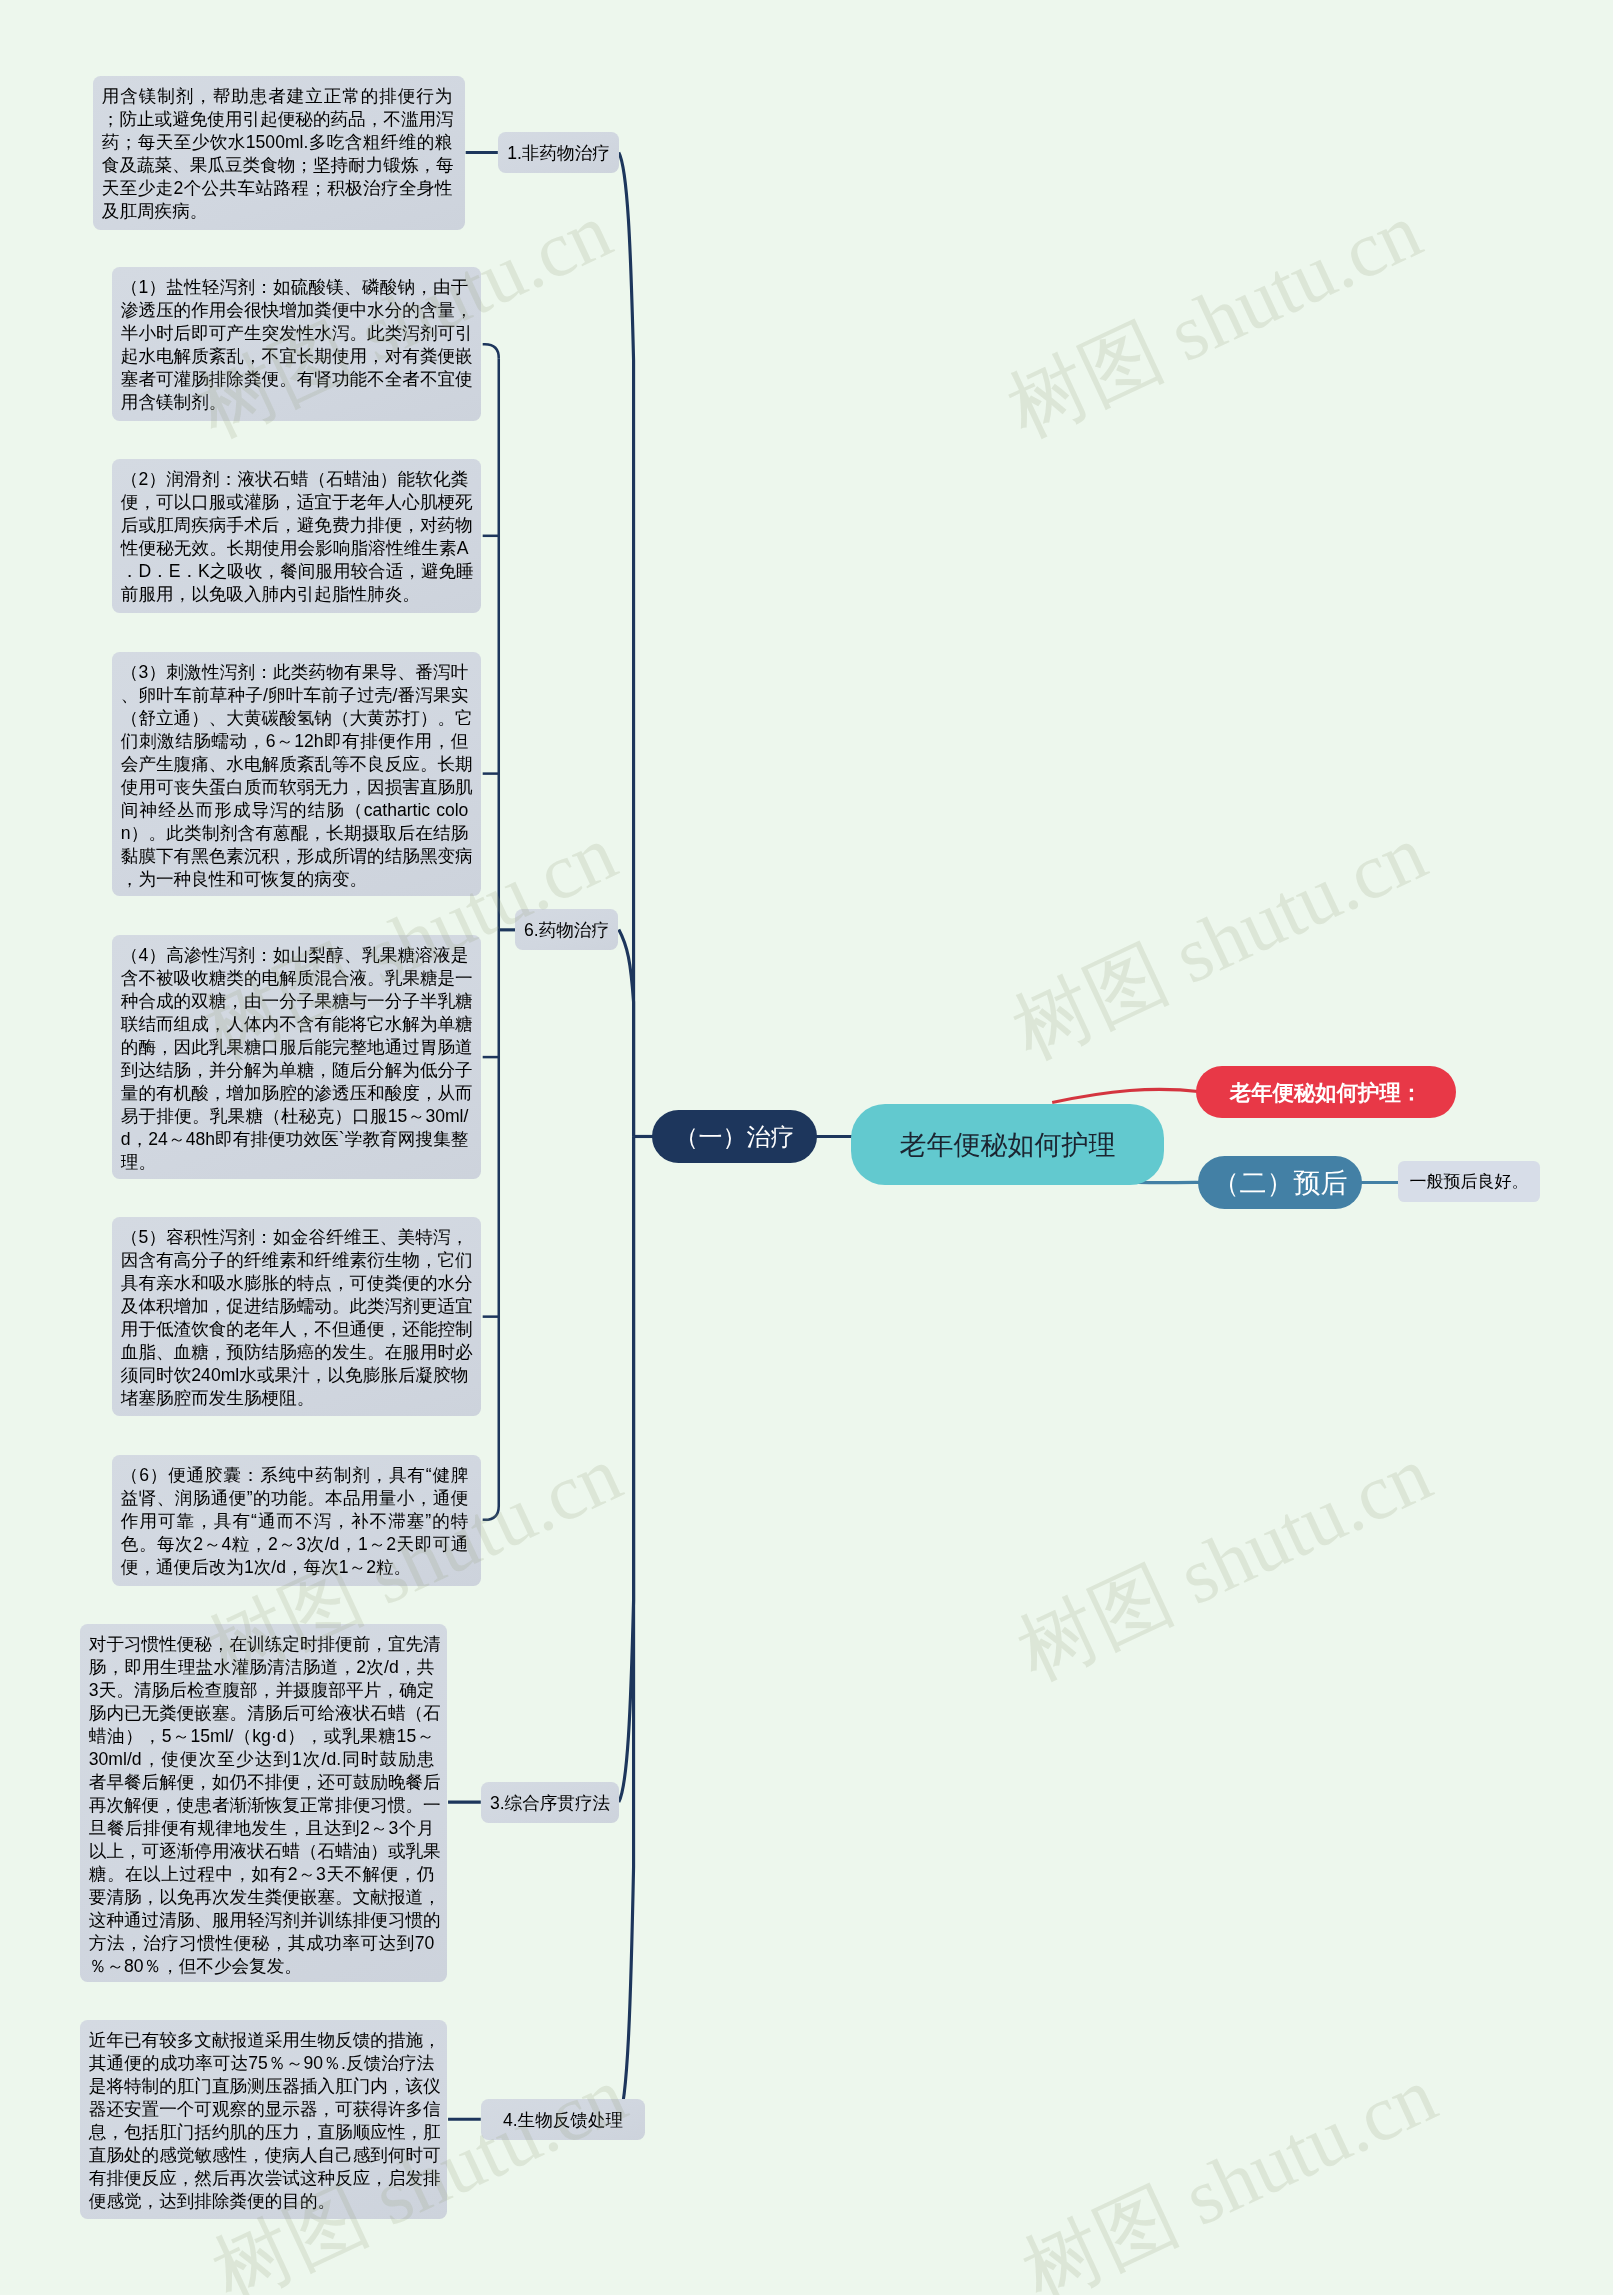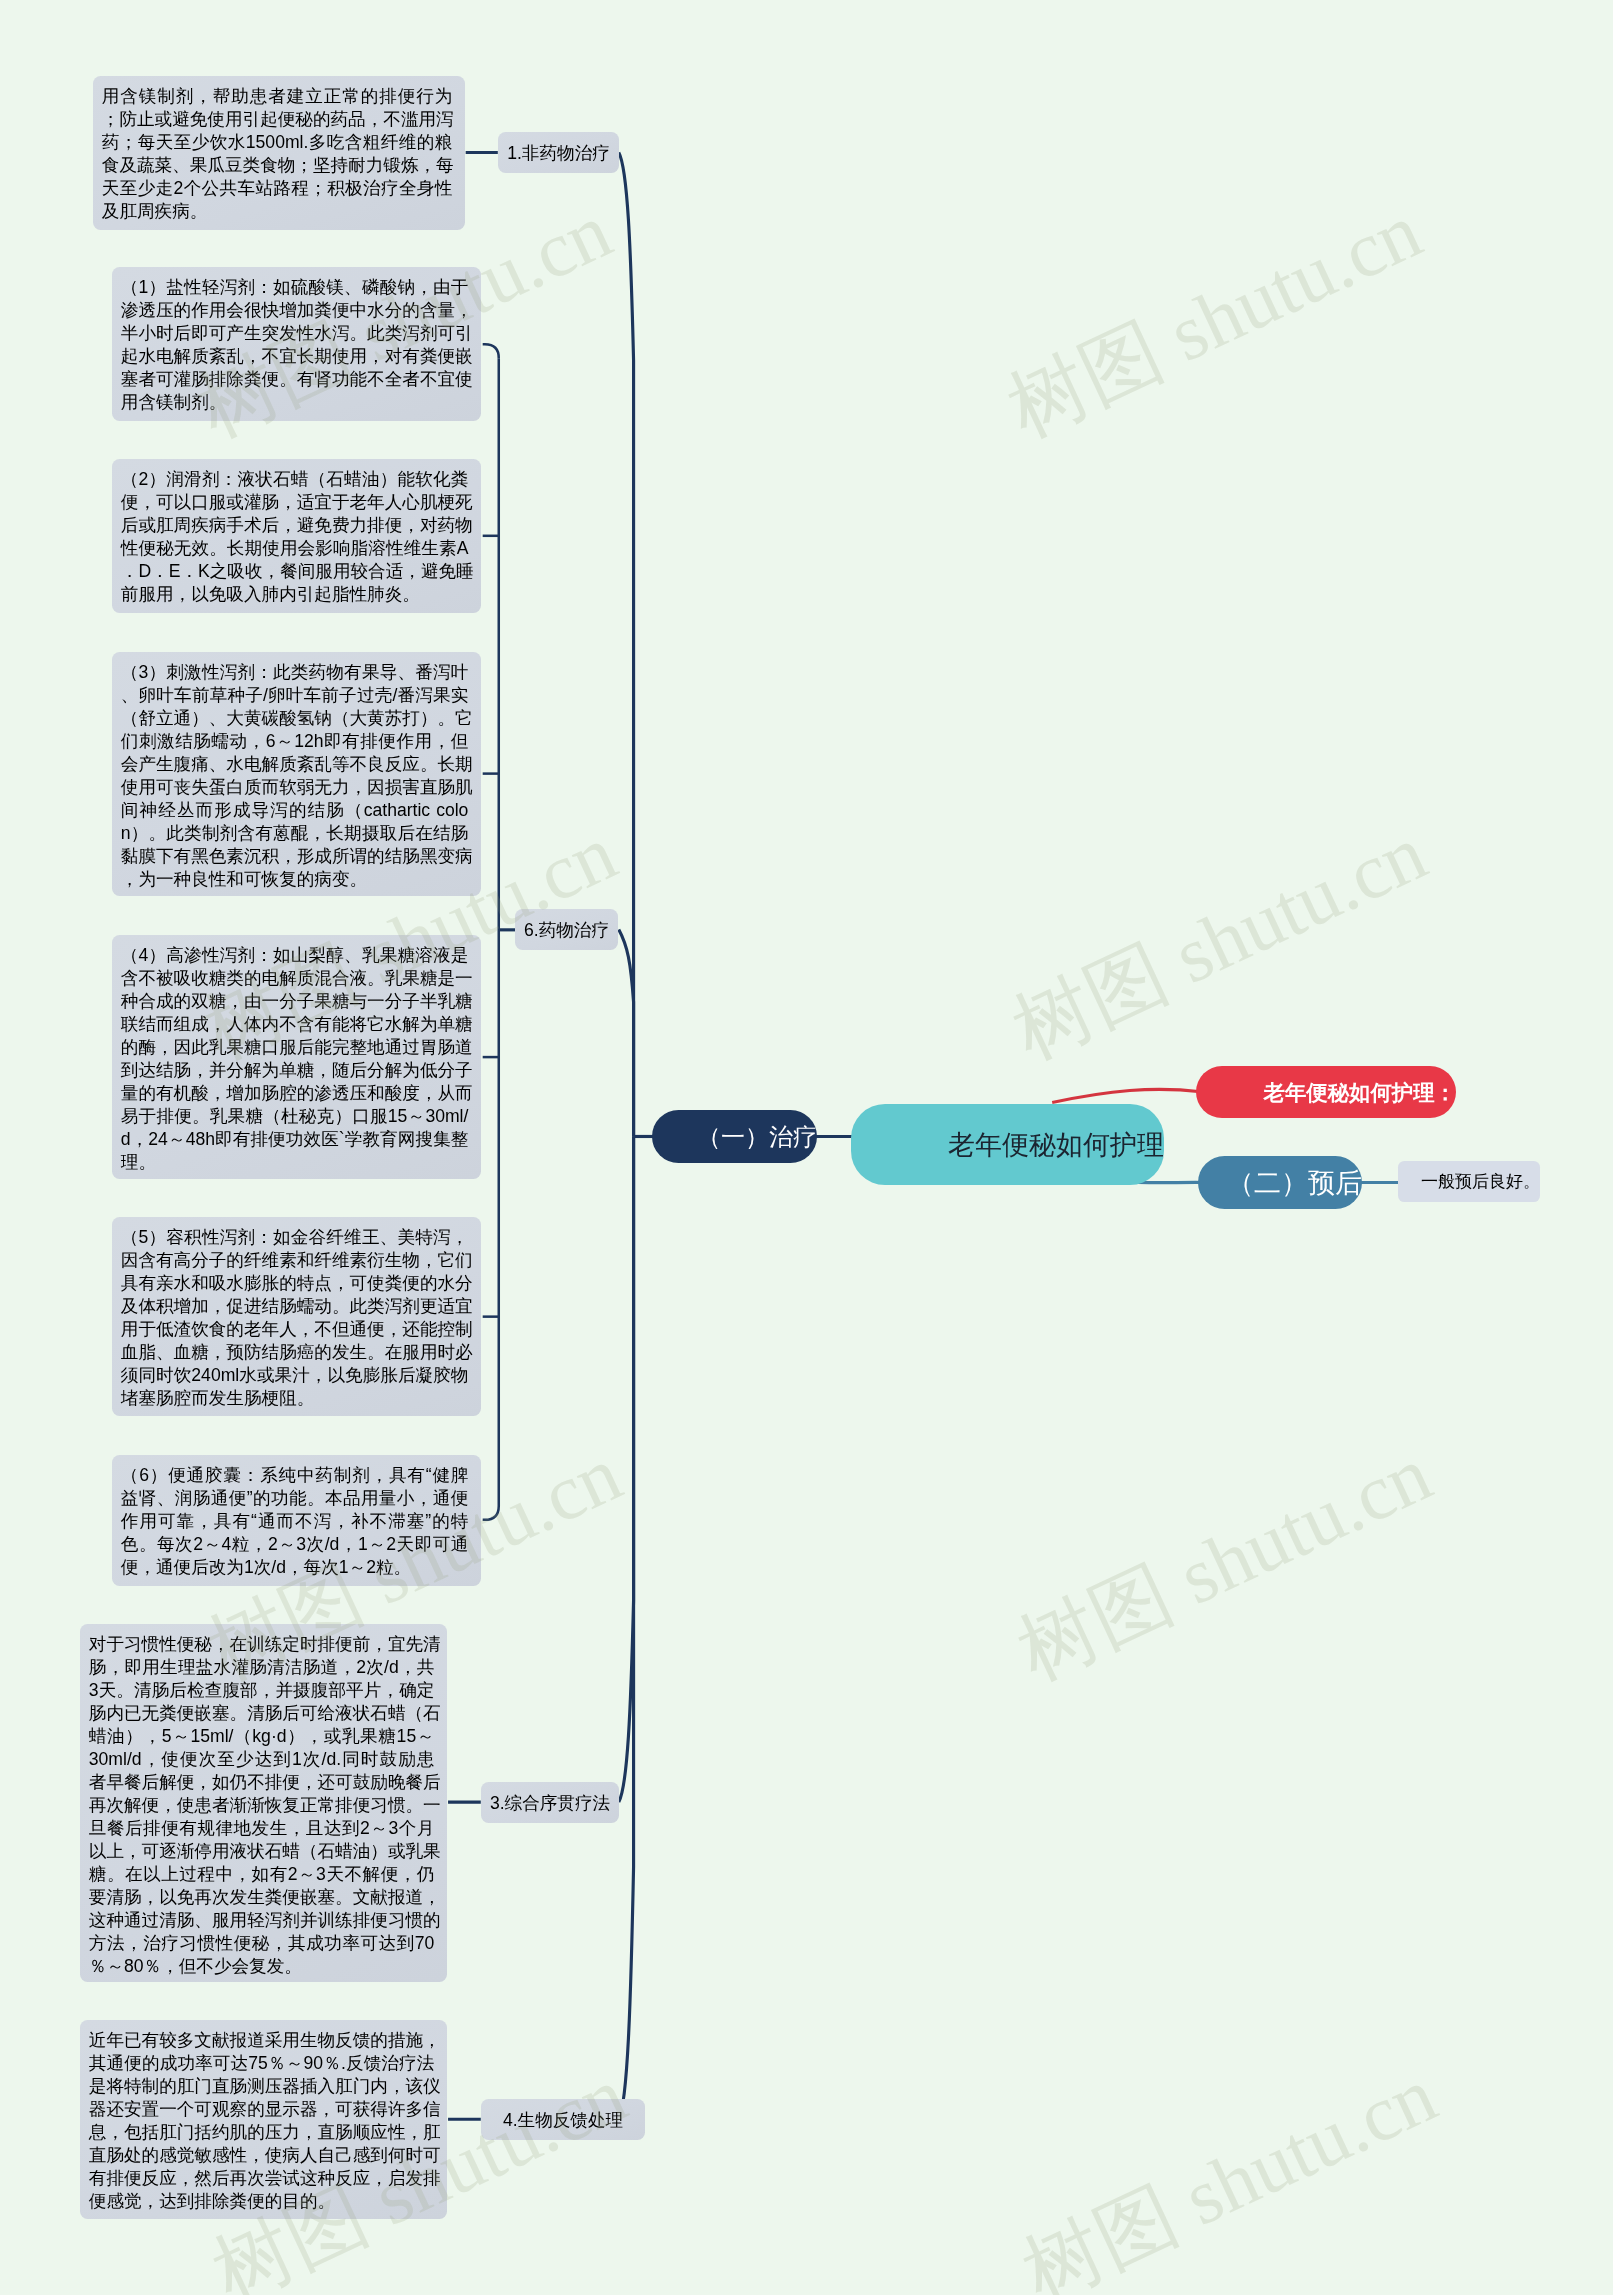--- a/index.html
+++ b/index.html
@@ -12,21 +12,21 @@
       font-size:79px;line-height:79px;white-space:nowrap;transform:rotate(-25deg);transform-origin:0 62px;}
   svg.links{position:absolute;left:0;top:0;width:1613px;height:2295px;}
   .leaf{position:absolute;background:linear-gradient(160deg,#d4dae2 0%,#d1d7e0 55%,#cdd3dc 100%);border-radius:7.6px;color:#000;
         font-size:17.6px;padding:8.8px 12.6px 8.8px 8.8px;box-sizing:border-box;}
   .leaf .ln{display:block;height:23px;line-height:23px;text-align:justify;
             text-align-last:justify;white-space:nowrap;}
   .leaf .ln.lastline{text-align-last:left;}
   .topic{position:absolute;background:linear-gradient(160deg,#d4dae2 0%,#d1d7e0 55%,#cdd3dc 100%);border-radius:7.6px;color:#000;
          font-size:17.6px;display:flex;align-items:center;justify-content:center;
          box-sizing:border-box;white-space:nowrap;}
-  .node{position:absolute;display:flex;align-items:center;justify-content:flex-end;
+  .node{position:absolute;display:flex;align-items:center;justify-content:center;
         box-sizing:border-box;white-space:nowrap;}
   #rootnode{left:652px;top:1110px;width:165px;height:53px;border-radius:26.5px;
             background:#1d365c;color:#fff;font-size:24px;}
   #centernode{left:851px;top:1104px;width:313px;height:81px;border-radius:34px;
             background:#62c9cf;color:#1b2430;font-size:27px;}
   #rednode{left:1196px;top:1066px;width:260px;height:52px;border-radius:26px;
             background:#e83847;color:#fff;font-size:21.4px;font-weight:bold;}
   #bluenode{left:1198px;top:1156px;width:164px;height:53px;border-radius:26.5px;
             background:#4380a5;color:#fff;font-size:27px;}
   #prognosisleaf{left:1398px;top:1161px;width:142px;height:41px;border-radius:6.3px;

